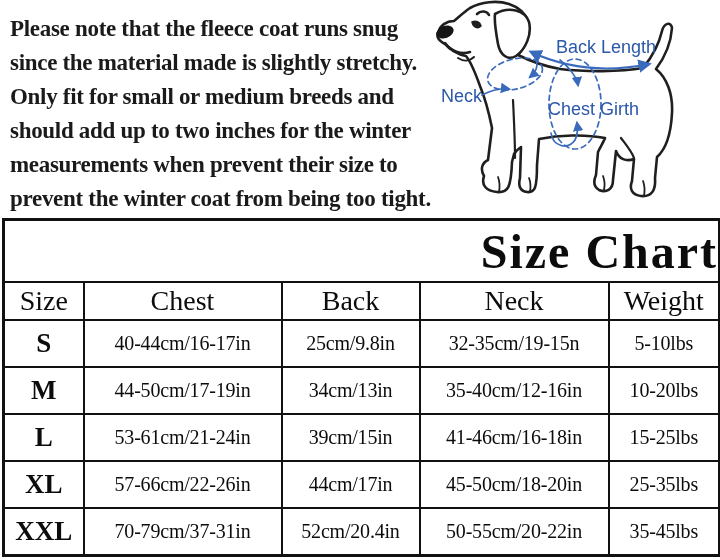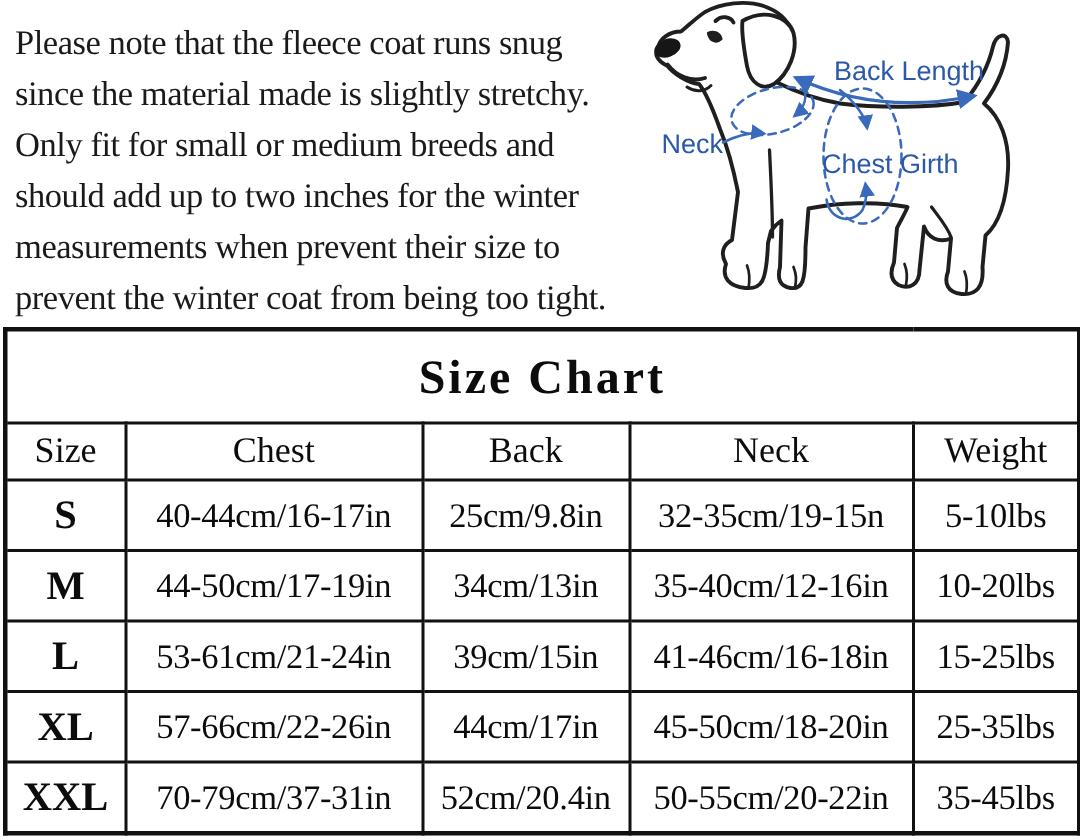--- a/index.html
+++ b/index.html
@@ -4,40 +4,40 @@
 <style>
   html,body { margin:0; padding:0; background:#ffffff; }
   .stage {
     position:relative; width:720px; height:560px; background:#ffffff;
     font-family:"Liberation Serif", serif; overflow:hidden; color:#161616;
   }
   
   .note {
     position:absolute; left:10px; top:12px;
     font-size:23px; line-height:34px; letter-spacing:-0.3px;
-    color:#1a1a1a; white-space:nowrap;
+    color:#1a1a1a; white-space:nowrap;font-weight:bold;
   }
   
   .diagram { position:absolute; left:425px; top:0; }
   .diagram text {
     font-family:"Liberation Sans", sans-serif;
     font-size:18px; fill:#2b58a8;
   }
   
   .size-table {
     position:absolute; left:2px; top:218px; width:716px;
     border-collapse:collapse; table-layout:fixed; text-align:center;
     color:#0c0c0c; border:3px solid #111;
   }
   .size-table td, .size-table th {
     border:2px solid #111; padding:0; font-weight:normal; vertical-align:middle;
   }
-  .title-row td { height:60px; font-size:32px; font-weight:bold; letter-spacing:2px; }
-  .head-row th { height:36px; font-size:24px; }
-  .data-row td { height:45px; font-size:23px; letter-spacing:-0.2px; }
+  .title-row td { height:60px; font-size:48px; font-weight:bold; letter-spacing:2px;text-align:right; }
+  .head-row th { height:36px; font-size:28px; }
+  .data-row td { height:45px; font-size:20px; letter-spacing:-0.2px; }
   .data-row td.size-col { font-size:27px; font-weight:bold; letter-spacing:0; }
 </style>
 </head>
 <body>
 
 <div class="stage">
 
   <div class="note">
     <div>Please note that the fleece coat runs snug</div>
     <div>since the material made is slightly stretchy.</div>

